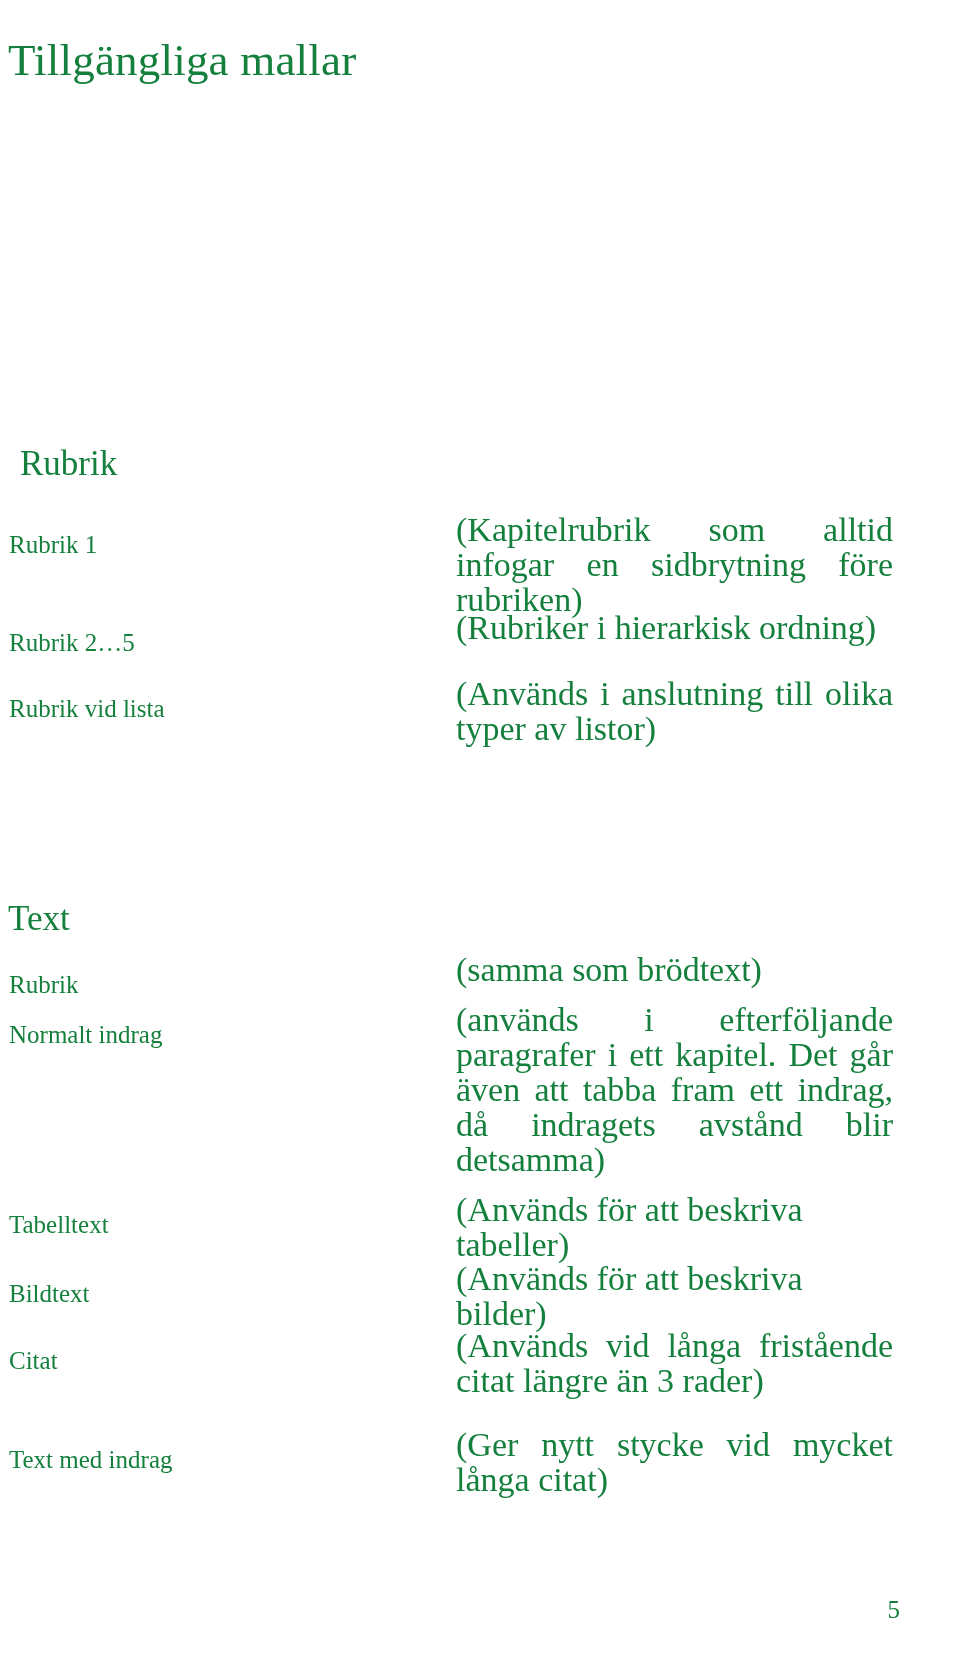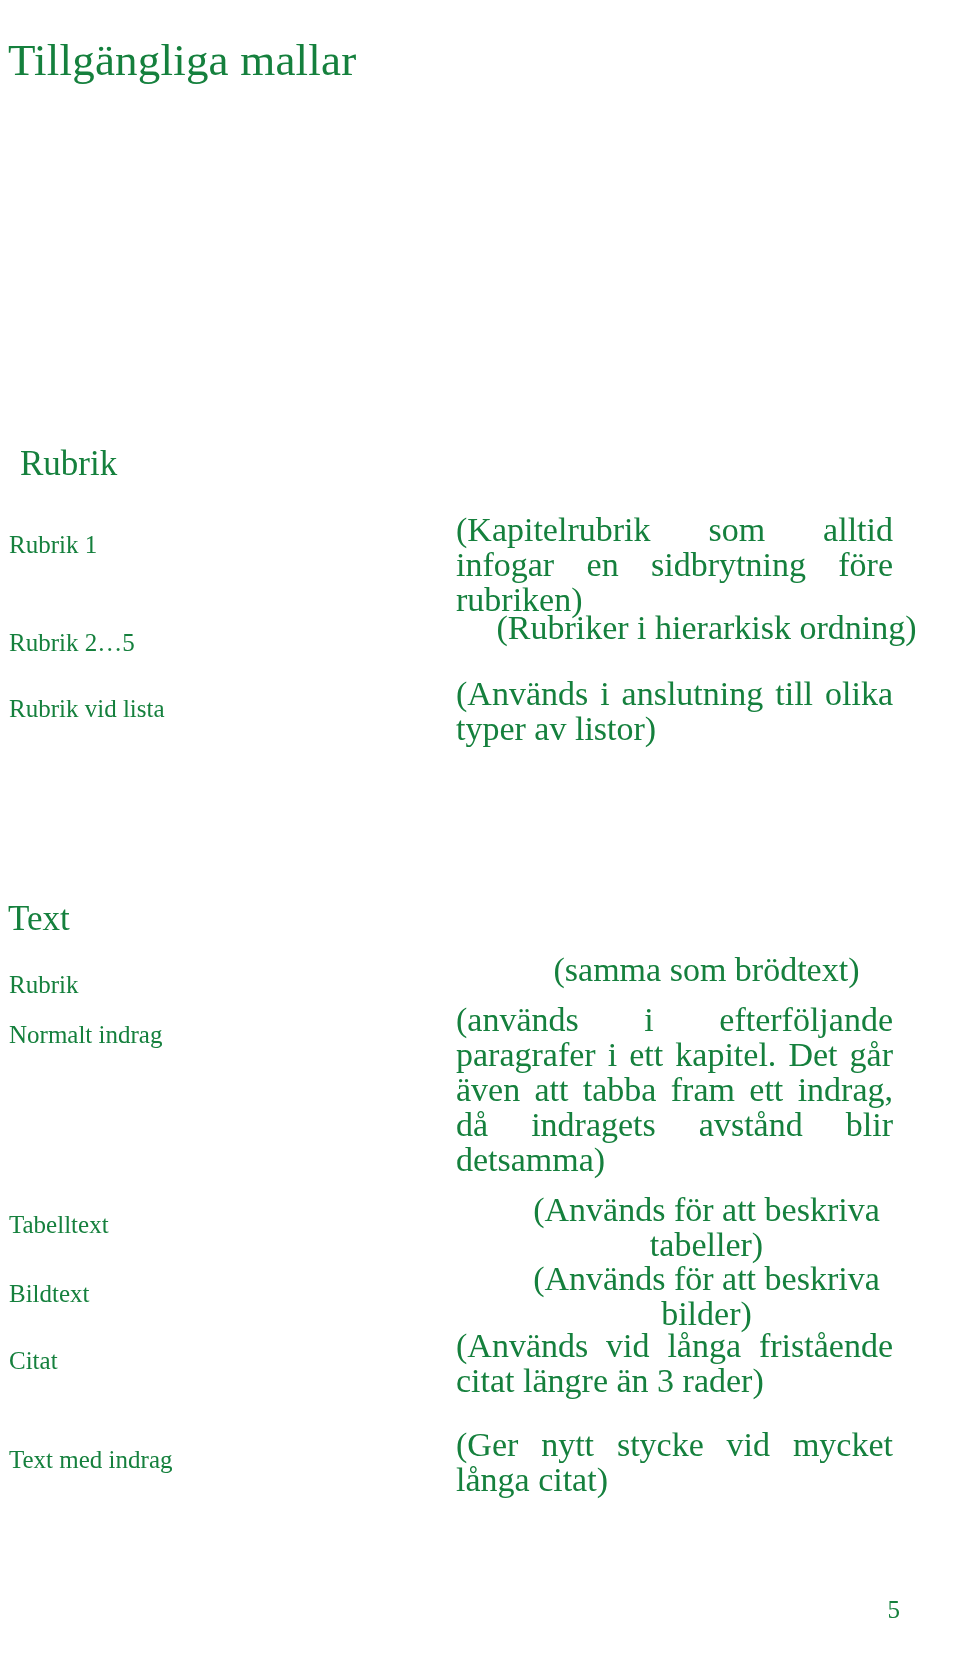--- a/index.html
+++ b/index.html
@@ -76,22 +76,21 @@
     left: 456px;
     top: 0;
     width: 437px;
     font-size: 34px;
     line-height: 35px;
     text-align: justify;
     text-justify: inter-word;
     hyphens: none;
   }
   .row-desc.no-justify {
-    text-align: center;
-    margin-left: 32px;
+    text-align: left;
   }
 
   
   #row-rubrik-1       { top: 512px; }
   #row-rubrik-2-5     { top: 610px; }
   #row-rubrik-vid-lista { top: 676px; }
 
   #row-normal         { top: 952px; }
   #row-normalt-indrag { top: 1002px; }
   #row-tabelltext     { top: 1192px; }

